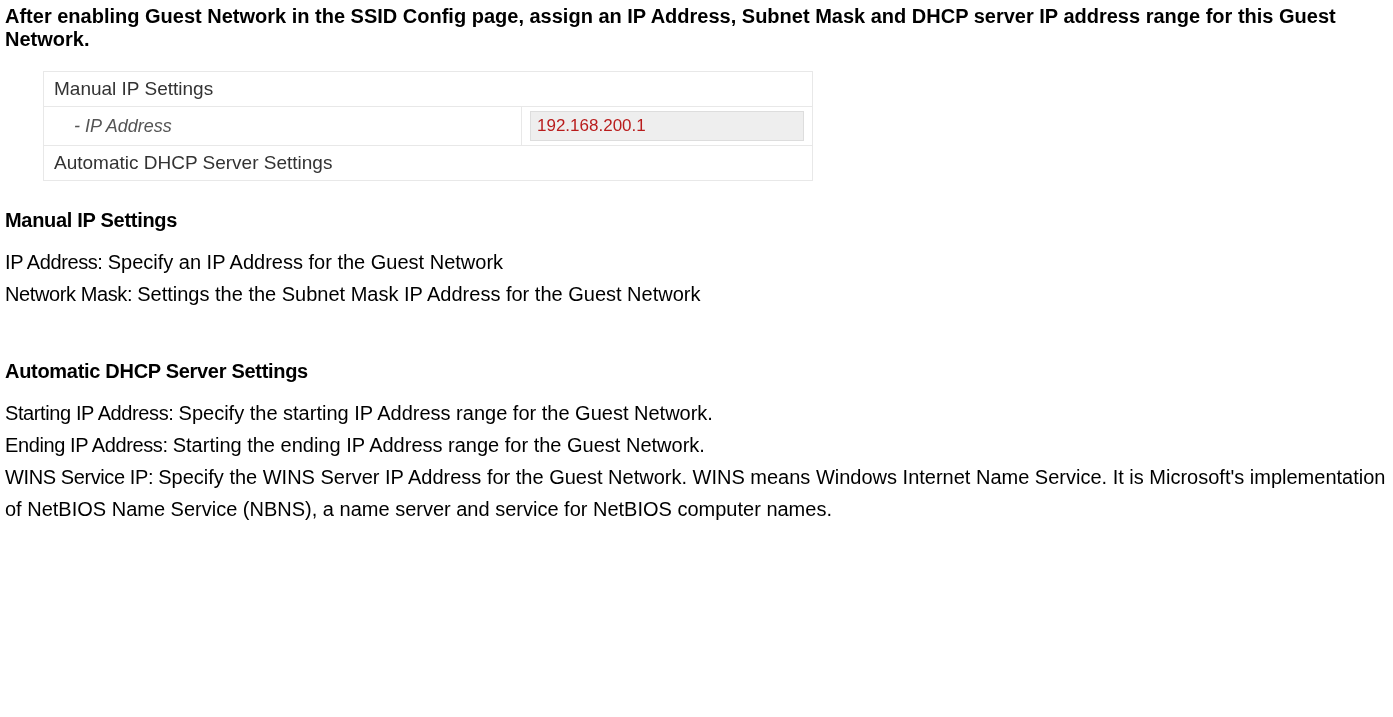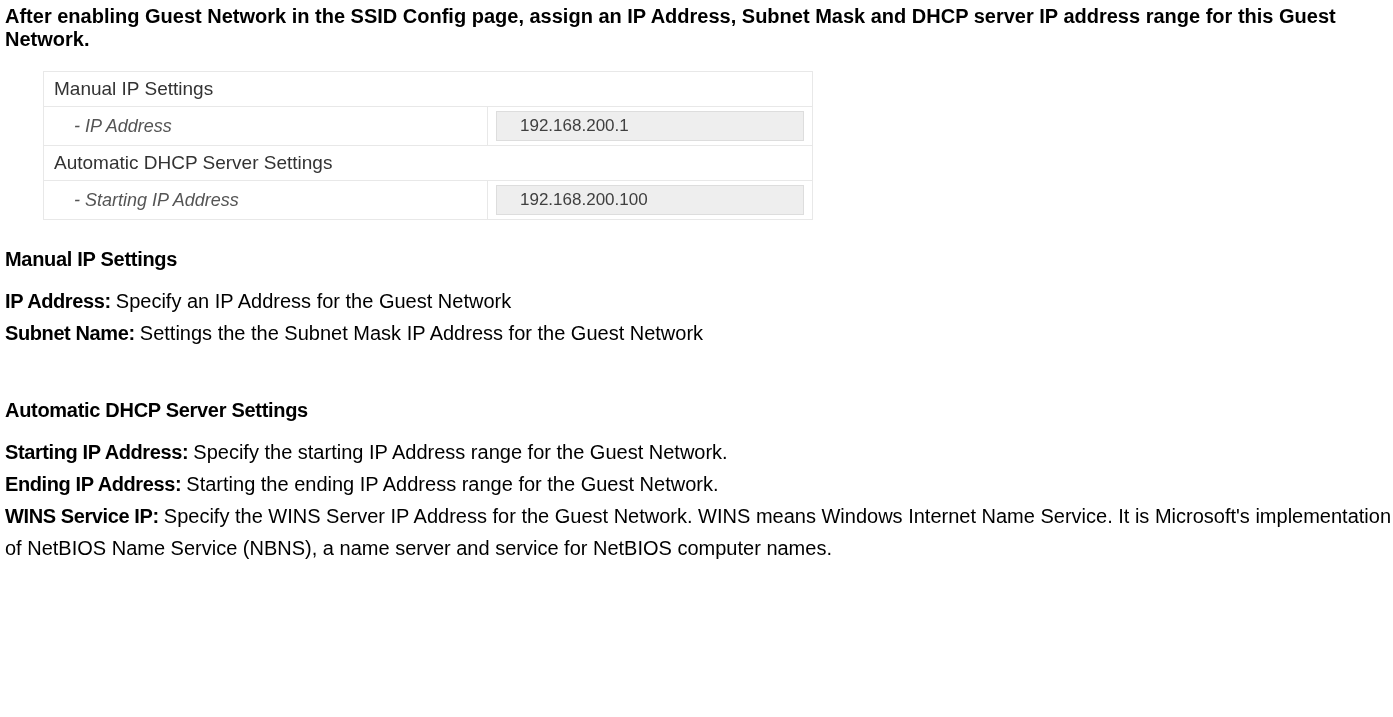--- a/index.html
+++ b/index.html
@@ -35,78 +35,74 @@
       padding-left: 10px;
     }
     .settings-table .field-row td:first-child {
       padding-left: 30px;
       width: 450px;
       font-style: italic;
     }
     .settings-table input {
       background: #eeeeee;
       border: 1px solid #ddd;
-      padding: 4px 23px;
+      padding: 4px 6px;
       font-size: 17px;
-      color: #404040;
+      color: #b91c1c;
       width: 260px;
       font-family: Arial, sans-serif;
     }
     .section-title {
       font-size: 20px;
       font-weight: 900;
       margin: 28px 0 14px 0;
       font-stretch: condensed;
       letter-spacing: -0.3px;
     }
     .section-title-gap {
        margin-top: 50px;
     }
     .desc-line {
       font-size: 20px;
       line-height: 32px;
       font-stretch: condensed;
       margin: 0;
     }
     .desc-term {
-      font-weight: 700;
+      font-weight: 400;
       letter-spacing: -0.4px;
     }
   </style>
 </head>
 <body>
 
 <p class="intro">After enabling Guest Network in the SSID Config page, assign an IP Address, Subnet Mask and DHCP server IP address range for this Guest Network.</p>
 
 <table class="settings-table">
   <tbody>
       <tr class="section-header">
     <td colspan="2">Manual IP Settings</td>
   </tr>
   <tr class="field-row">
     <td>- IP Address</td>
     <td><input type="text" value="192.168.200.1" style=""></td>
   </tr>
   <tr class="section-header">
     <td colspan="2">Automatic DHCP Server Settings</td>
   </tr>
-  <tr class="field-row">
-    <td>- Starting IP Address</td>
-    <td><input type="text" value="192.168.200.100" style=""></td>
-  </tr>
 </tbody>
   </table>
 
 <p class="section-title">Manual IP Settings</p>
 
 <p class="desc-line">
   <span class="desc-term">IP Address: </span><span>Specify an IP Address for the Guest Network</span>
 </p>
 <p class="desc-line">
-  <span class="desc-term">Subnet Name: </span><span>Settings the the Subnet Mask IP Address for the Guest Network</span>
+  <span class="desc-term">Network Mask: </span><span>Settings the the Subnet Mask IP Address for the Guest Network</span>
 </p>
 
 <p class="section-title section-title-gap">Automatic DHCP Server Settings</p>
 
 <p class="desc-line">
   <span class="desc-term">Starting IP Address: </span><span>Specify the starting IP Address range for the Guest Network.</span>
 </p>
 <p class="desc-line">
   <span class="desc-term">Ending IP Address: </span><span>Starting the ending IP Address range for the Guest Network.</span>
 </p>

